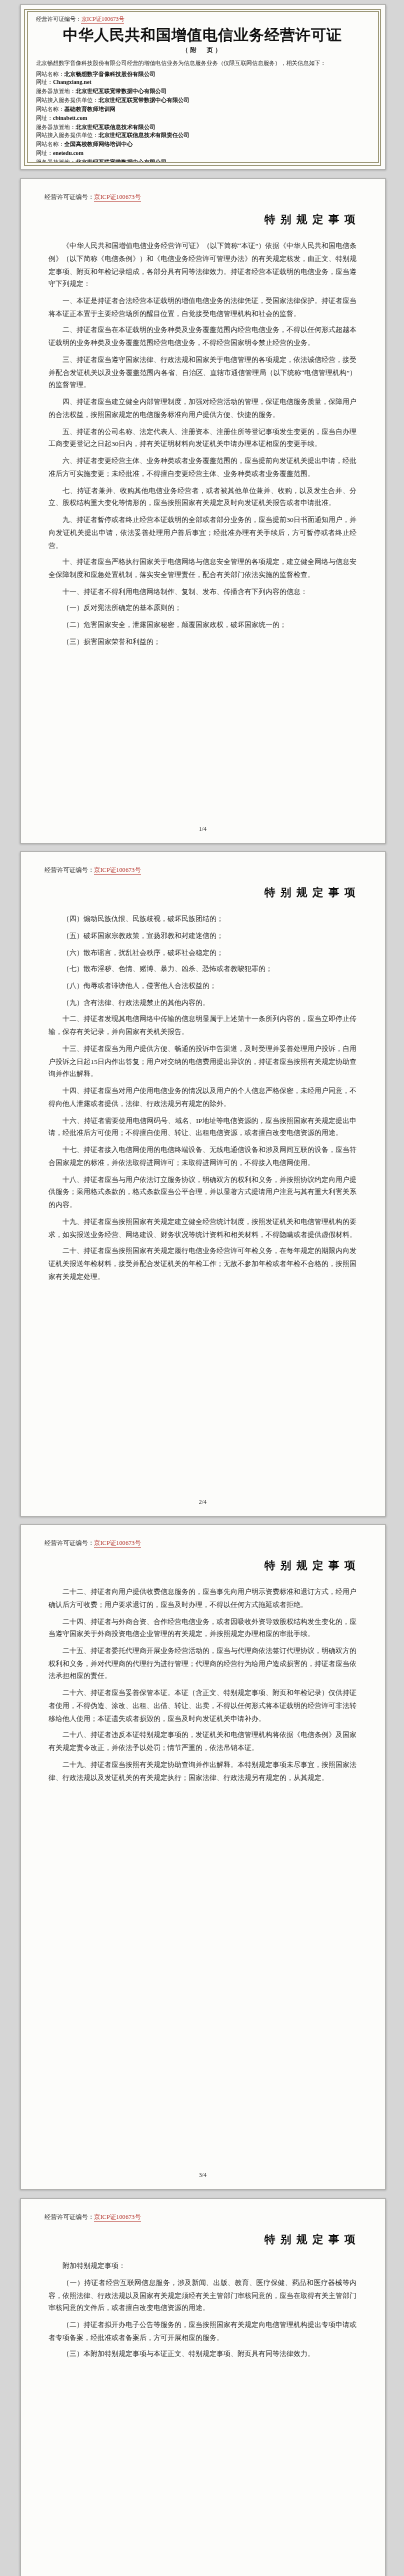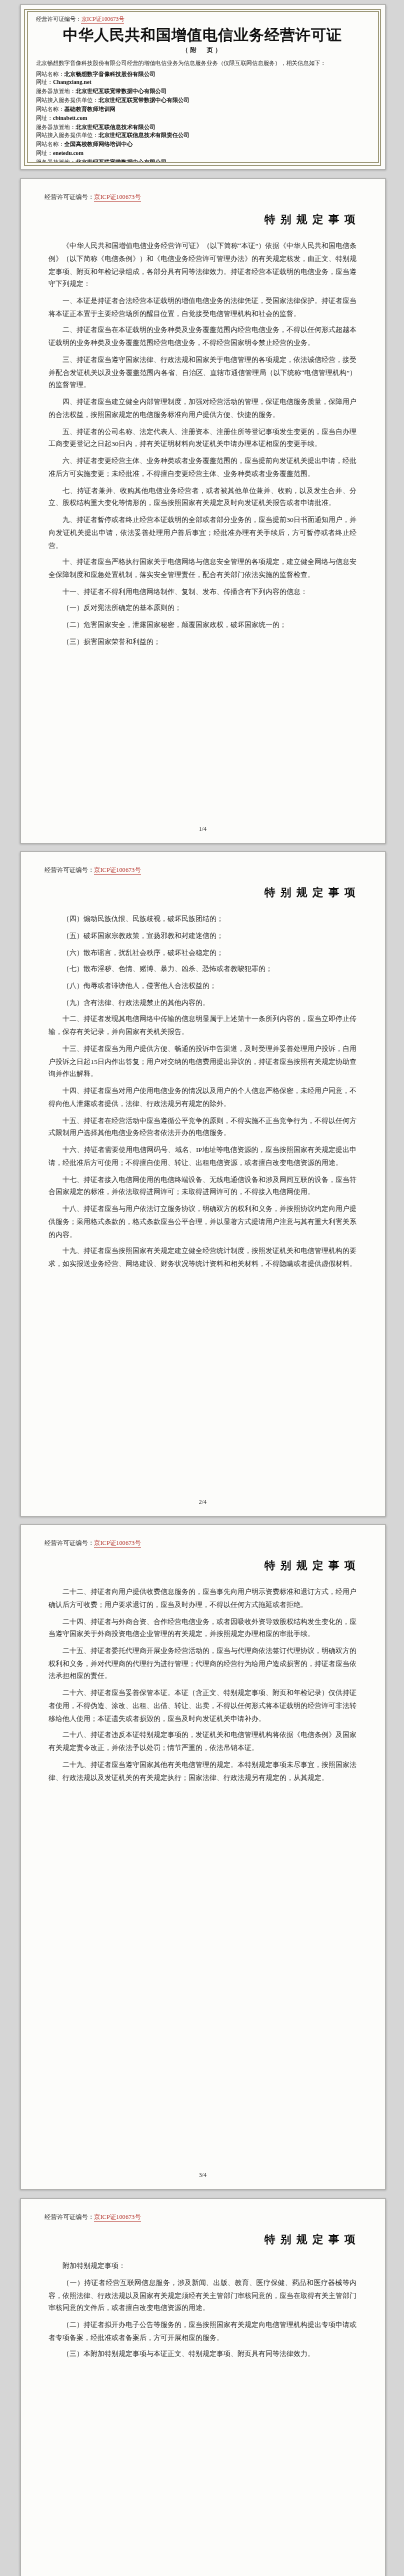--- a/index.html
+++ b/index.html
@@ -166,42 +166,42 @@
 
     <p class="para">（四）煽动民族仇恨、民族歧视，破坏民族团结的；</p>
         <p class="para">（五）破坏国家宗教政策，宣扬邪教和封建迷信的；</p>
         <p class="para">（六）散布谣言，扰乱社会秩序，破坏社会稳定的；</p>
         <p class="para">（七）散布淫秽、色情、赌博、暴力、凶杀、恐怖或者教唆犯罪的；</p>
         <p class="para">（八）侮辱或者诽谤他人，侵害他人合法权益的；</p>
         <p class="para">（九）含有法律、行政法规禁止的其他内容的。</p>
         <p class="para">十二、持证者发现其电信网络中传输的信息明显属于上述第十一条所列内容的，应当立即停止传输，保存有关记录，并向国家有关机关报告。</p>
         <p class="para">十三、持证者应当为用户提供方便、畅通的投诉申告渠道，及时受理并妥善处理用户投诉，自用户投诉之日起15日内作出答复；用户对交纳的电信费用提出异议的，持证者应当按照有关规定协助查询并作出解释。</p>
         <p class="para">十四、持证者应当对用户使用电信业务的情况以及用户的个人信息严格保密，未经用户同意，不得向他人泄露或者提供，法律、行政法规另有规定的除外。</p>
-        <p class="para">十五、持证者在经营活动中应当遵循公平竞争的原则，不得实施不正当竞争行为，不得以任何方式限制用户选择其他电信业务经营者依法开办的电信服务。</p>
         <p class="para">十六、持证者需要使用电信网码号、域名、IP地址等电信资源的，应当按照国家有关规定提出申请，经批准后方可使用；不得擅自使用、转让、出租电信资源，或者擅自改变电信资源的用途。</p>
         <p class="para">十七、持证者接入电信网使用的电信终端设备、无线电通信设备和涉及网间互联的设备，应当符合国家规定的标准，并依法取得进网许可；未取得进网许可的，不得接入电信网使用。</p>
         <p class="para">十八、持证者应当与用户依法订立服务协议，明确双方的权利和义务，并按照协议约定向用户提供服务；采用格式条款的，格式条款应当公平合理，并以显著方式提请用户注意与其有重大利害关系的内容。</p>
         <p class="para">十九、持证者应当按照国家有关规定建立健全经营统计制度，按照发证机关和电信管理机构的要求，如实报送业务经营、网络建设、财务状况等统计资料和相关材料，不得隐瞒或者提供虚假材料。</p>
+        <p class="para">二十、持证者应当按照国家有关规定履行电信业务经营许可年检义务，在每年规定的期限内向发证机关报送年检材料，接受并配合发证机关的年检工作；无故不参加年检或者年检不合格的，按照国家有关规定处理。</p>
       </div>
     <div class="page-no">2/4</div>
   </section>
 
   <section class="page page-prov p4">
     <div class="prov-header">
       <span>经营许可证编号：</span><span class="lic-no">京ICP证100673号</span>
     </div>
     <h2 class="prov-title">特别规定事项</h2>
     <div class="prov-body">
 
         <p class="para">二十二、持证者向用户提供收费信息服务的，应当事先向用户明示资费标准和退订方式，经用户确认后方可收费；用户要求退订的，应当及时办理，不得以任何方式拖延或者拒绝。</p>
         <p class="para">二十四、持证者与外商合资、合作经营电信业务，或者因吸收外资导致股权结构发生变化的，应当遵守国家关于外商投资电信企业管理的有关规定，并按照规定办理相应的审批手续。</p>
         <p class="para">二十五、持证者委托代理商开展业务经营活动的，应当与代理商依法签订代理协议，明确双方的权利和义务，并对代理商的代理行为进行管理；代理商的经营行为给用户造成损害的，持证者应当依法承担相应的责任。</p>
         <p class="para">二十六、持证者应当妥善保管本证。本证（含正文、特别规定事项、附页和年检记录）仅供持证者使用，不得伪造、涂改、出租、出借、转让、出卖，不得以任何形式将本证载明的经营许可非法转移给他人使用；本证遗失或者损毁的，应当及时向发证机关申请补办。</p>
         <p class="para">二十八、持证者违反本证特别规定事项的，发证机关和电信管理机构将依据《电信条例》及国家有关规定责令改正，并依法予以处罚；情节严重的，依法吊销本证。</p>
-        <p class="para">二十九、持证者应当遵守国家其他有关电信管理的规定。本特别规定事项未尽事宜，按照国家法律、行政法规以及发证机关的有关规定执行；国家法律、行政法规另有规定的，从其规定。</p>
+        <p class="para">二十九、持证者应当按照有关规定协助查询并作出解释。本特别规定事项未尽事宜，按照国家法律、行政法规以及发证机关的有关规定执行；国家法律、行政法规另有规定的，从其规定。</p>
       </div>
     <div class="page-no">3/4</div>
   </section>
 
   <section class="page page-prov p5">
     <div class="prov-header">
       <span>经营许可证编号：</span><span class="lic-no">京ICP证100673号</span>
     </div>
     <h2 class="prov-title">特别规定事项</h2>
     <div class="prov-body">

